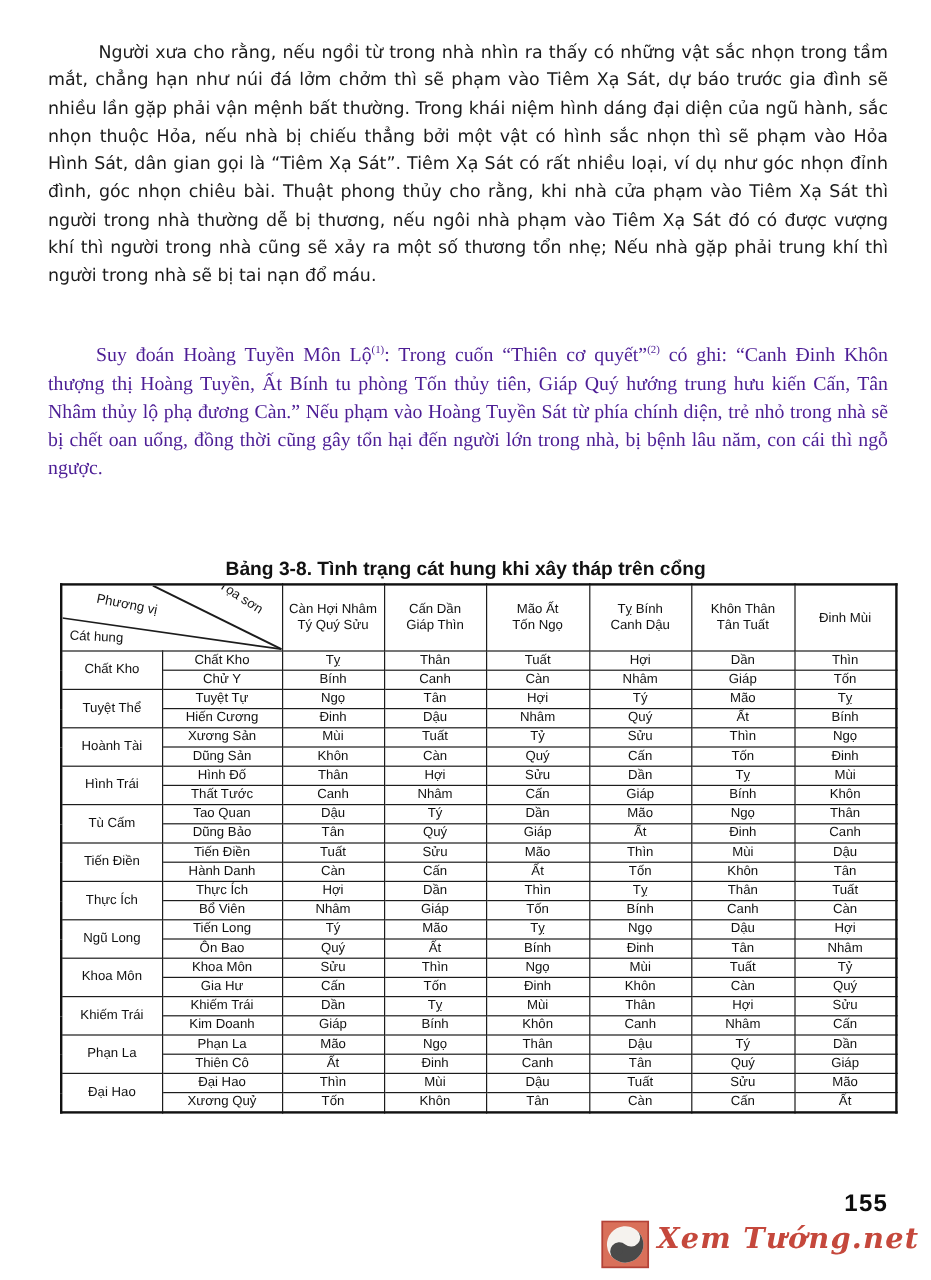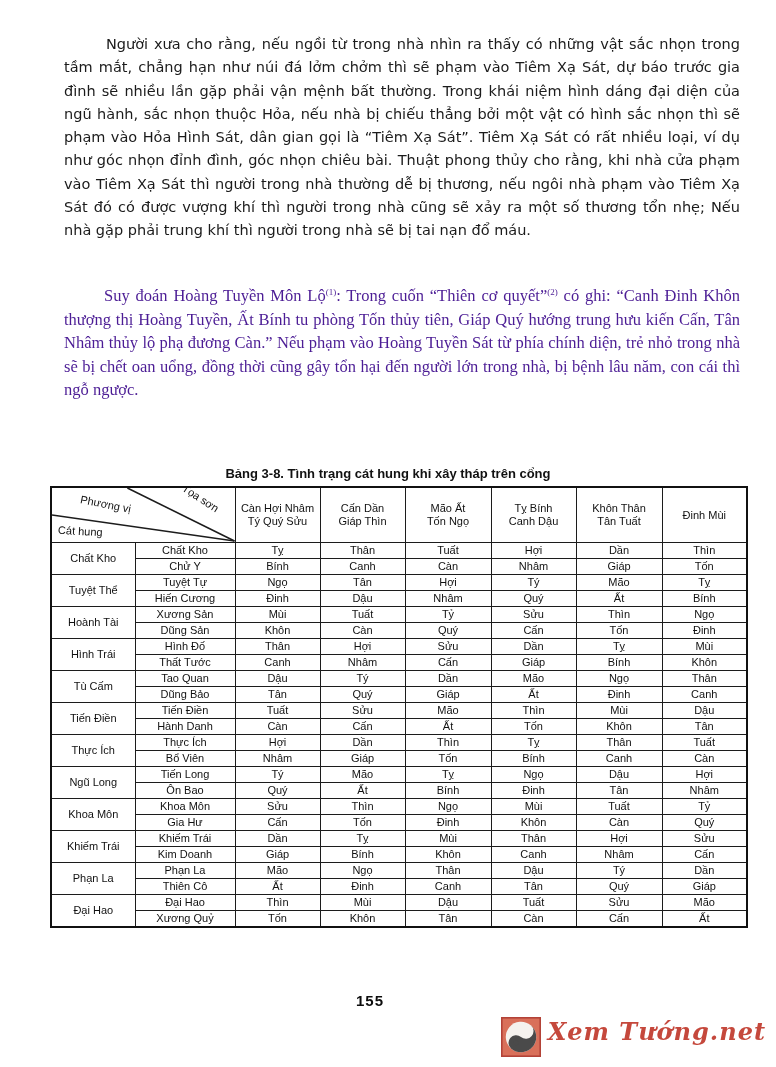--- a/index.html
+++ b/index.html
@@ -1,34 +1,34 @@
 <!DOCTYPE html>
 <html><head>
 <meta charset="utf-8">
 <style>
   * { margin:0; padding:0; box-sizing:border-box; }
   html,body { background:#ffffff; }
   .page {
     position:relative; width:776px; height:1067px; background:#fff;
     font-family:"Liberation Serif", serif; color:#161616; overflow:hidden;
   }
-  .para { position:absolute; left:40px; right:36px; text-align:justify;margin-left:24px; }
+  .para { position:absolute; left:40px; right:36px; text-align:justify; }
   .para-1 {
     top:33px; font-family:"DejaVu Sans", sans-serif;
     font-size:14.5px; line-height:23.3px; text-indent:42px; color:#1b1b1b;
   }
   .para-2 {
     top:284px; font-family:"Liberation Serif", serif;
     font-size:16.5px; line-height:23.5px; text-indent:40px; color:#4c1d95;
   }
   .para-2 sup { font-size:9px; vertical-align:super; line-height:0; }
 
   .tbl-title {
     position:absolute; top:466px; left:0; width:776px; text-align:center;
-    font-family:"Liberation Sans", sans-serif; font-weight:bold; font-size:13px; color:#111;
+    font-family:"Liberation Sans", sans-serif; font-weight:bold; font-size:16px; color:#111;
   }
   table.cat-hung {
     position:absolute; left:50px; top:486px; width:696px;
     border-collapse:collapse; table-layout:fixed;
     font-family:"Liberation Sans", sans-serif; font-size:11px; color:#111;
   }
   table.cat-hung td, table.cat-hung th {
     border:1.6px solid #1c1c1c; text-align:center; vertical-align:middle;
     padding:0; height:16px; overflow:hidden; font-weight:normal; line-height:1.15;
   }
@@ -37,22 +37,22 @@
   th.corner { padding:0; position:relative; }
   .corner-box { position:relative; width:100%; height:54px; }
   .corner-box svg { position:absolute; left:0; top:0; width:100%; height:100%; }
   .corner-lbl { position:absolute; font-size:11px; white-space:nowrap; color:#111; }
   .lbl-toason   { right:14px; top:4px;  transform:rotate(33deg);  transform-origin:center; }
   .lbl-phuongvi { left:28px;  top:10px; transform:rotate(11deg); }
   .lbl-cathung  { left:6px;   bottom:4px; transform:rotate(3deg); }
   .col-head div { white-space:nowrap; }
 
   .page-number {
-    position:absolute; top:992px; left:0; width:740px; text-align:center;
-    font-family:"Liberation Sans", sans-serif; font-weight:bold; font-size:15px; color:#0d0d0d;
+    position:absolute; top:992px; left:0; width:740px; text-align:right;
+    font-family:"Liberation Sans", sans-serif; font-weight:bold; font-size:20px; color:#0d0d0d;
     letter-spacing:1px;
   }
   .watermark {
     position:absolute; right:10px; bottom:10px; display:flex; align-items:flex-start; gap:7px;
   }
   .yy-square { display:inline-block; width:40px; height:40px; }
   .wm-text {
     font-family:"DejaVu Serif", serif; font-style:italic; font-weight:bold;
     font-size:24px; color:#c5483c; white-space:nowrap; letter-spacing:1px;
   }

